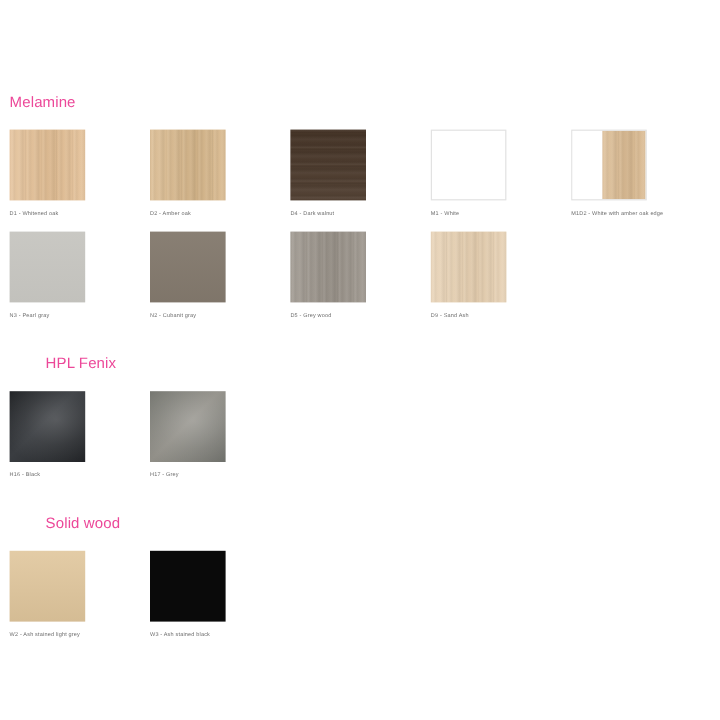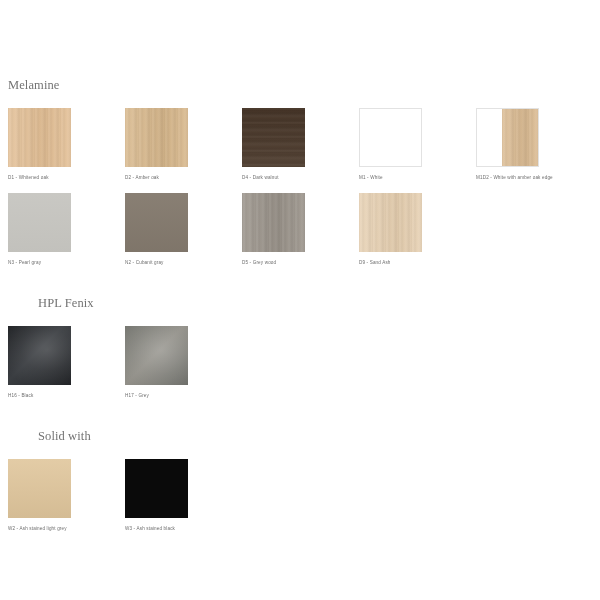--- a/index.html
+++ b/index.html
@@ -24,25 +24,24 @@
     padding: 78px 0 0 8px;
   }
 
   .section {
     margin: 0 0 18px 0;
   }
 
   .section-title {
     font-size: 12.5px;
     font-weight: 400;
-    color: #737373;
+    color: #ec4899;
     letter-spacing: .1px;
     margin: 0 0 16px 0;
     line-height: 14px;
-    font-family: Liberation Serif, serif;
   }
 
   .section + .section .section-title { margin-top: 0; margin-left: 30px; }
 
   .swatch-row {
     display: flex;
     flex-wrap: wrap;
   }
 
   .swatch-cell {
@@ -237,21 +236,21 @@
             <div class="swatch sw-fenix-black tex-none"></div>
             <div class="swatch-label">H16 - Black</div>
           </div>
           <div class="swatch-cell">
             <div class="swatch sw-fenix-grey tex-none"></div>
             <div class="swatch-label">H17 - Grey</div>
           </div>
         </div>
       </div>
       <div class="section">
-        <div class="section-title">Solid with</div>
+        <div class="section-title">Solid wood</div>
         <div class="swatch-row">
           <div class="swatch-cell">
             <div class="swatch sw-ash-light-grey tex-none"></div>
             <div class="swatch-label">W2 - Ash stained light grey</div>
           </div>
           <div class="swatch-cell">
             <div class="swatch sw-ash-black tex-none"></div>
             <div class="swatch-label">W3 - Ash stained black</div>
           </div>
         </div>

